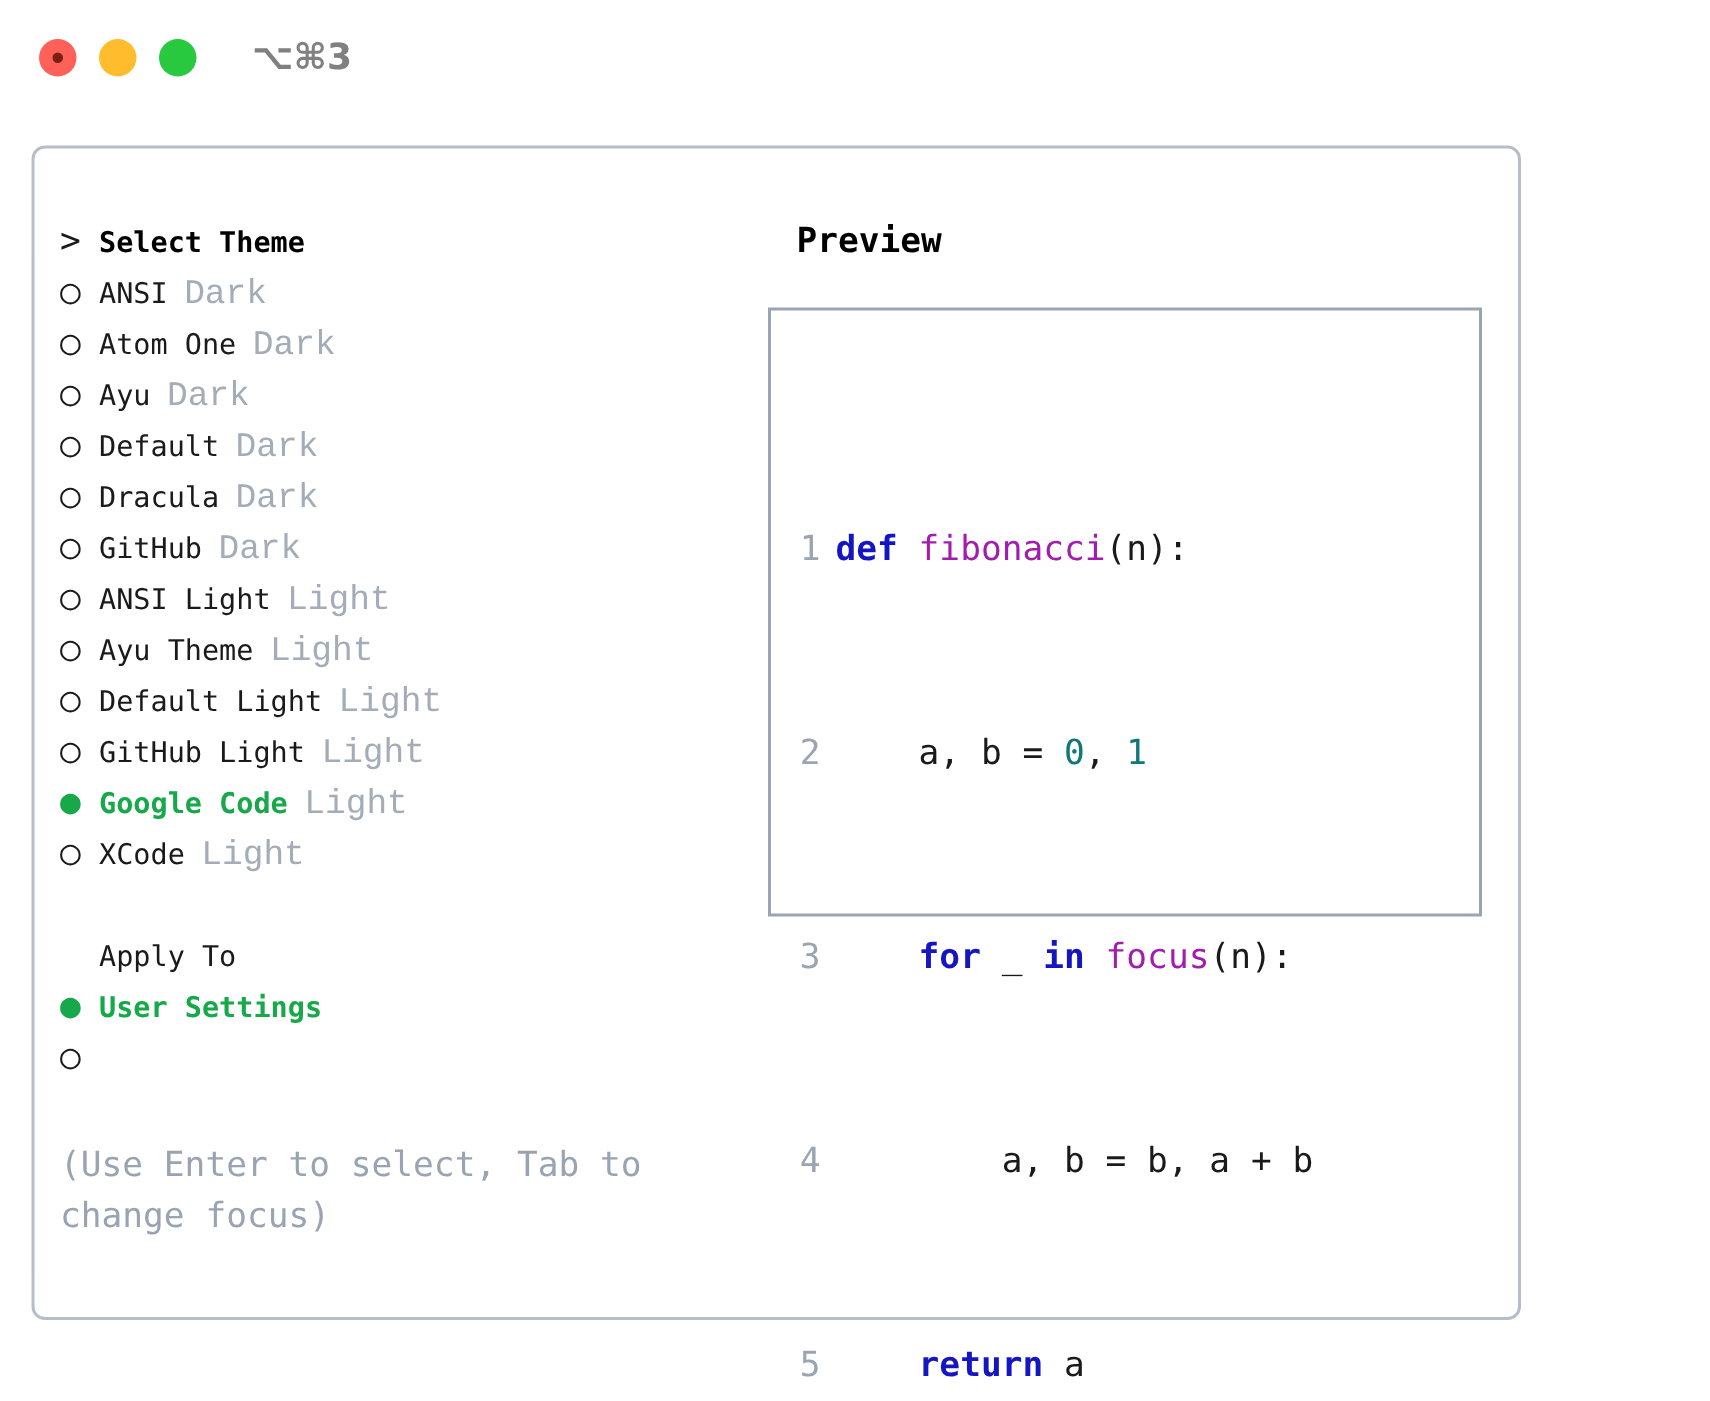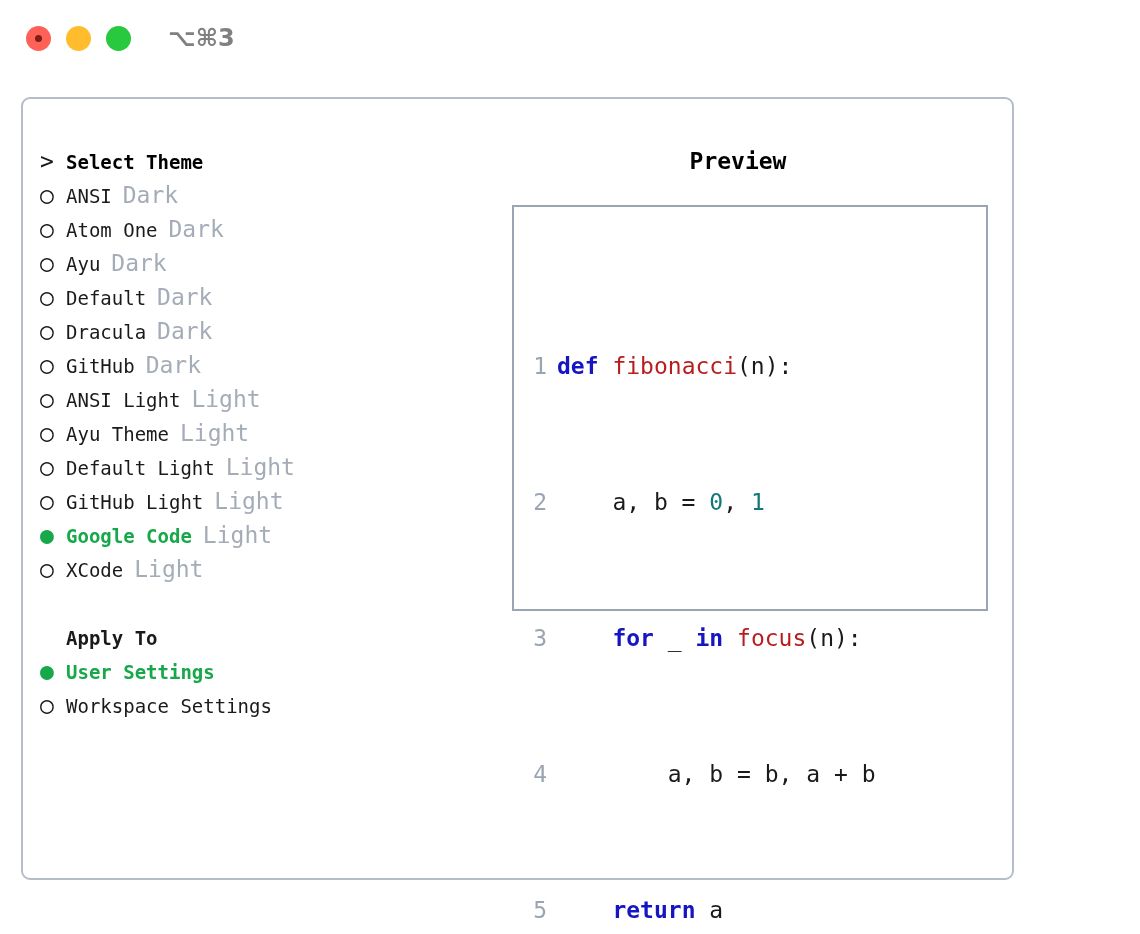--- a/index.html
+++ b/index.html
@@ -108,43 +108,43 @@
   .row-marker.blank    { color: transparent; }
 
   .row-title { font-size: 19px; }
   .row.header .row-title { font-weight: 700; color: #000000; }
   .row.selected .row-title { color: #17a84a; font-weight: bold; }
 
   .row-tag {
     font-size: 23px;
     color: #a4acb8;
     padding-left: 11px;
+    font-family: Liberation Mono, monospace;
   }
 
   .section-gap { height: 34px; }
 
-  #apply-heading .row-title { color: #1a1a1a; font-weight: 700; }
+  #apply-heading .row-title { color: #1a1a1a; font-weight: 400; }
 
   #hint {
     position: absolute;
     left: 17px;
     top: 661px;
     width: 420px;
     font-size: 23px;
     line-height: 34px;
     color: #9aa3b1;
   }
 
   
   #preview-column {
     position: absolute;
-    left: 470px;
+    left: 508px;
     top: 45px;
     width: 490px;
-    text-align: center;
   }
 
   #preview-title {
     font-size: 23px;
     font-weight: 700;
     color: #000000;
     line-height: 34px;
   }
 
   #preview-box {
@@ -173,21 +173,21 @@
     width: 28px;
     flex: 0 0 28px;
     text-align: right;
     color: #9aa5b1;
     padding-right: 10px;
   }
 
   .code-text { white-space: pre; color: #1a1a1a; }
 
   .tok-kw   { color: #1515c2; font-weight: bold; }
-  .tok-fn   { color: #b91c1c; }
+  .tok-fn   { color: #a21caf; }
   .tok-num  { color: #117777; }
   .tok-pl   { color: #1a1a1a; }
 </style>
 </head>
 <body>
 
 <div id="window">
 
   <div id="titlebar">
     <div class="traffic-light tl-close"></div>
@@ -257,25 +257,26 @@
 
         <div class="row" id="apply-heading">
           <span class="row-marker blank">○</span><span class="row-title">Apply To</span>
         </div>
 
         <div class="row selected">
           <span class="row-marker selected">●</span><span class="row-title">User Settings</span>
         </div>
 
         <div class="row">
-          <span class="row-marker">○</span><span class="row-title">Workspace Settings</span>
+          <span class="row-marker">○</span>
         </div>
 
       </div>
 
+      <div id="hint">(Use Enter to select, Tab to change focus)</div>
 
       <div id="preview-column">
         <div id="preview-title">Preview</div>
       </div>
 
       <div id="preview-box">
         <div id="code-area">
 
           <div class="code-line">
             <span class="ln">1</span><span class="code-text"><span class="tok-kw">def </span><span class="tok-fn">fibonacci</span><span class="tok-pl">(n):</span></span>

